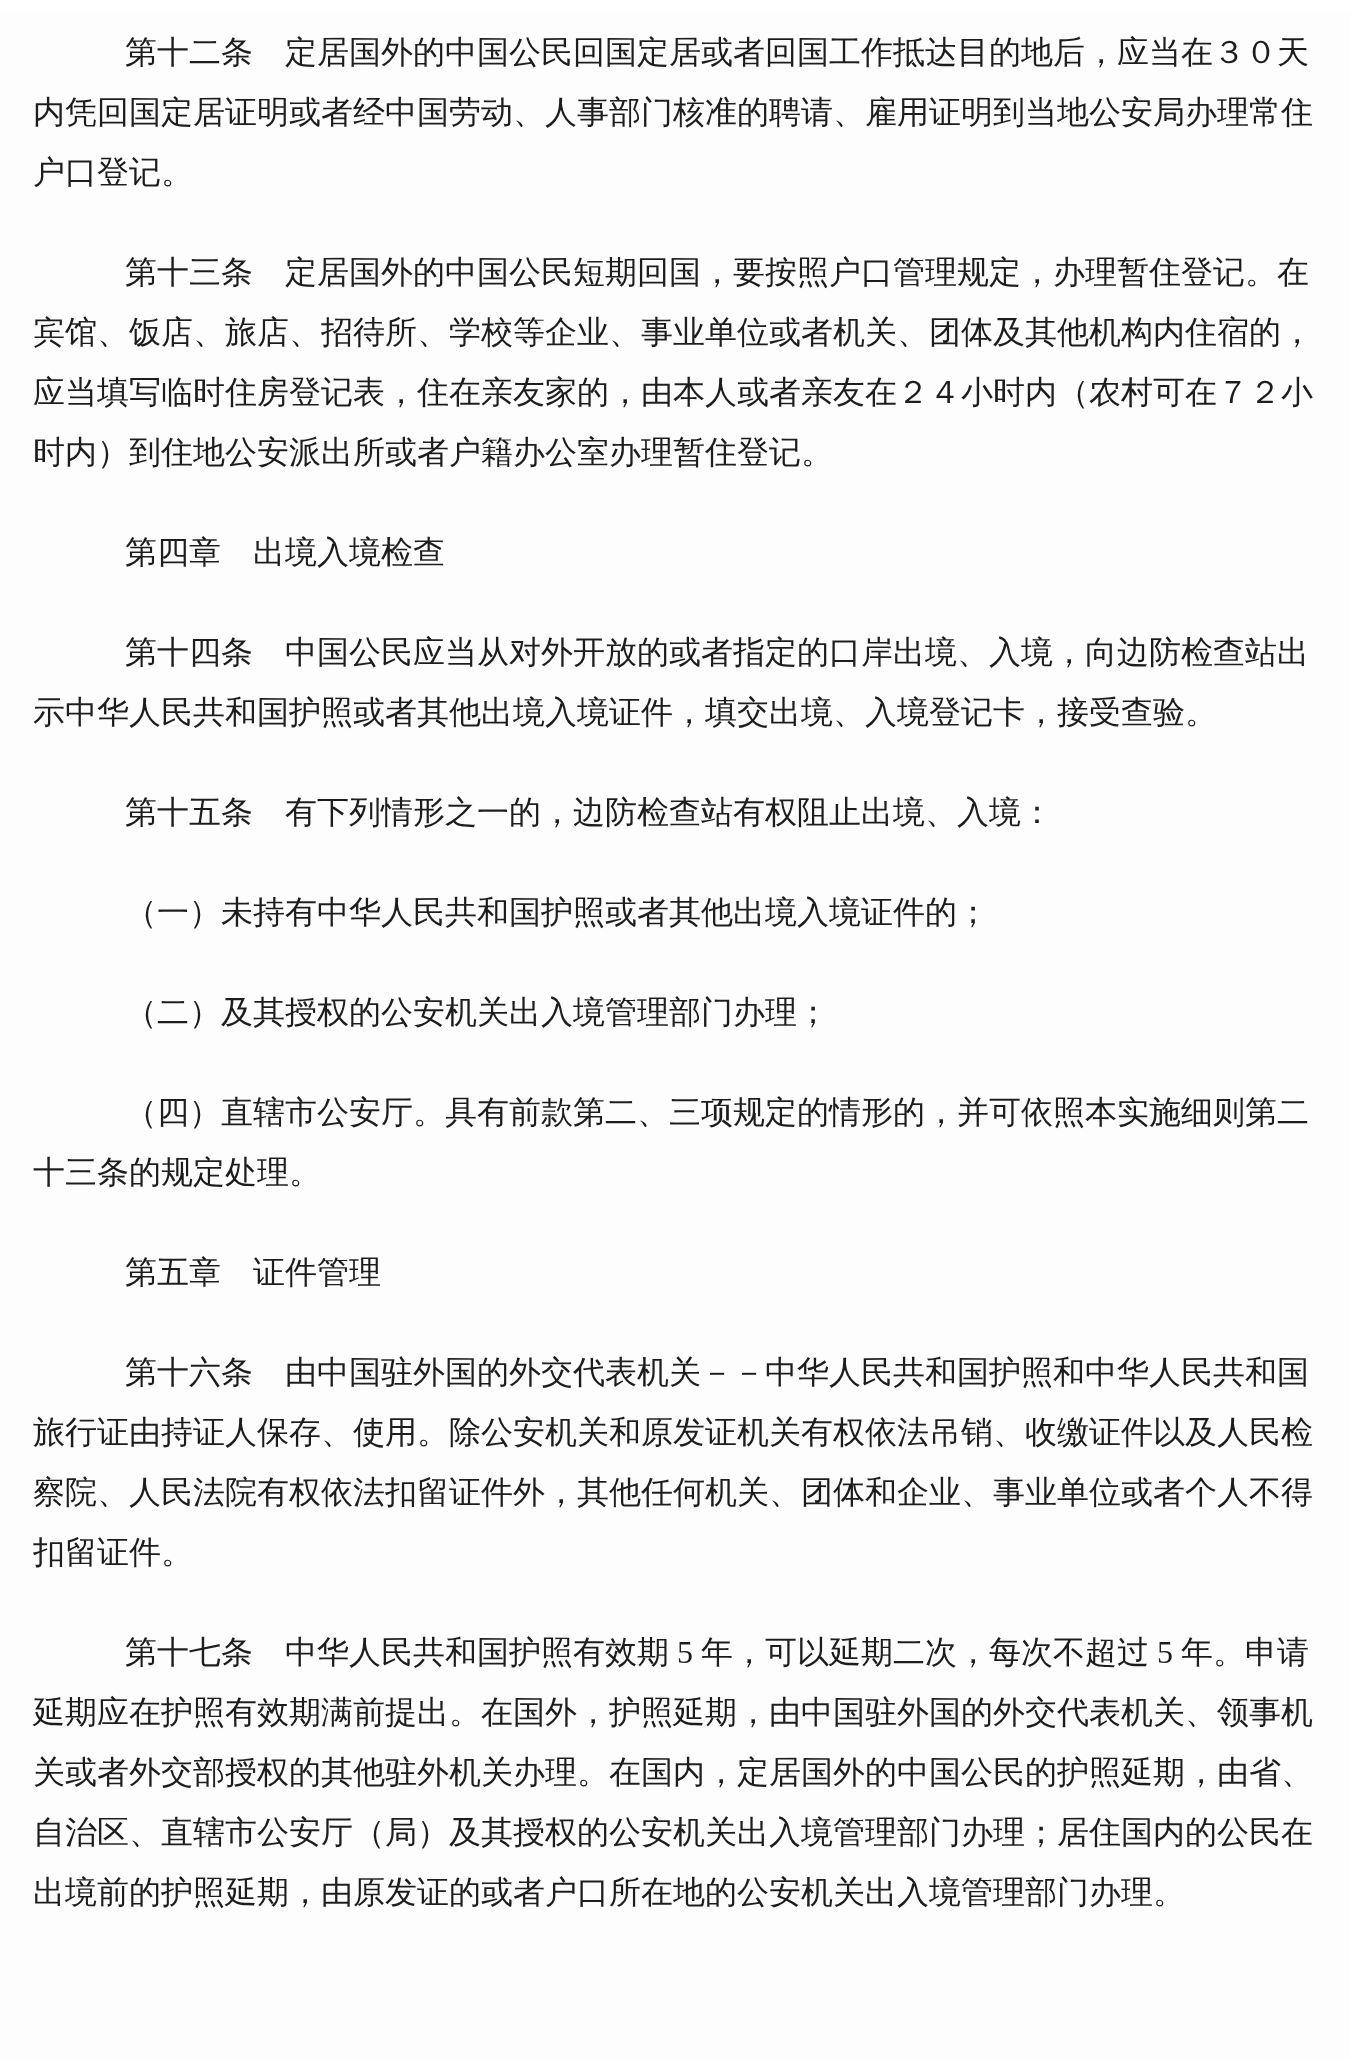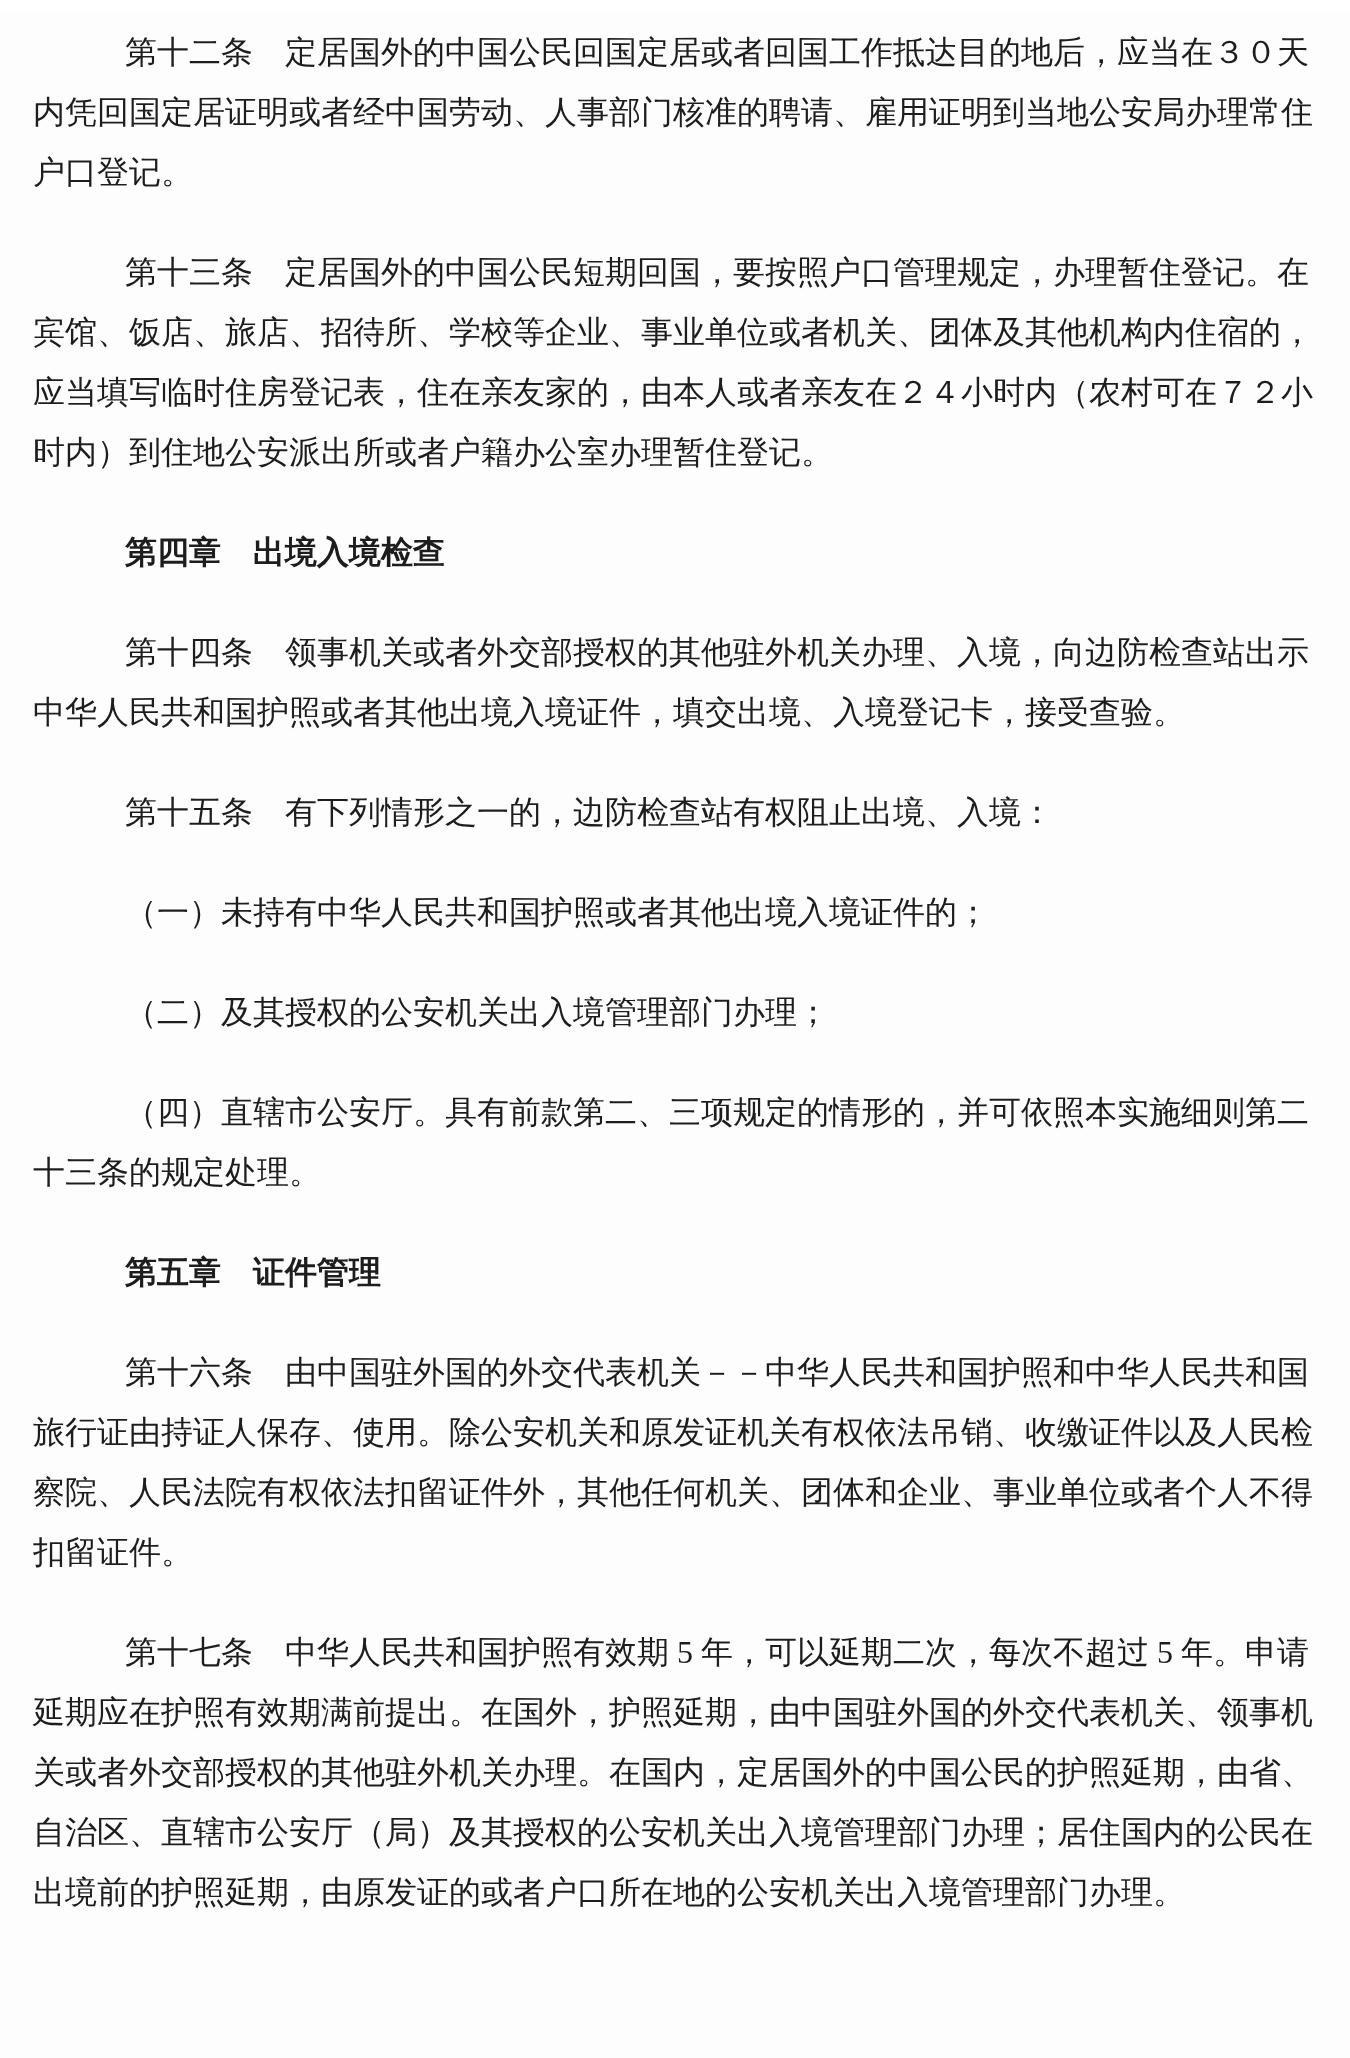--- a/index.html
+++ b/index.html
@@ -22,32 +22,32 @@
     line-height: 60px;
   }
   .para {
     margin: 0 0 40px 0;
     text-indent: 92px;
     word-break: break-all;
     text-align: left;
   }
   .para.chapter {
     
-    font-weight: bold;
+    font-weight: normal;
   }
 </style>
 </head>
 <body>
 
 <div class="page" style="background: rgb(253, 253, 253); color: rgb(29, 29, 29);">
   <div id="document-body">
       <p class="para article">第十二条　定居国外的中国公民回国定居或者回国工作抵达目的地后，应当在３０天内凭回国定居证明或者经中国劳动、人事部门核准的聘请、雇用证明到当地公安局办理常住户口登记。</p>
       <p class="para article">第十三条　定居国外的中国公民短期回国，要按照户口管理规定，办理暂住登记。在宾馆、饭店、旅店、招待所、学校等企业、事业单位或者机关、团体及其他机构内住宿的，应当填写临时住房登记表，住在亲友家的，由本人或者亲友在２４小时内（农村可在７２小时内）到住地公安派出所或者户籍办公室办理暂住登记。</p>
       <p class="para chapter">第四章　出境入境检查</p>
-      <p class="para article">第十四条　领事机关或者外交部授权的其他驻外机关办理、入境，向边防检查站出示中华人民共和国护照或者其他出境入境证件，填交出境、入境登记卡，接受查验。</p>
+      <p class="para article">第十四条　中国公民应当从对外开放的或者指定的口岸出境、入境，向边防检查站出示中华人民共和国护照或者其他出境入境证件，填交出境、入境登记卡，接受查验。</p>
       <p class="para article">第十五条　有下列情形之一的，边防检查站有权阻止出境、入境：</p>
       <p class="para item">（一）未持有中华人民共和国护照或者其他出境入境证件的；</p>
       <p class="para item">（二）及其授权的公安机关出入境管理部门办理；</p>
       <p class="para item">（四）直辖市公安厅。具有前款第二、三项规定的情形的，并可依照本实施细则第二十三条的规定处理。</p>
       <p class="para chapter">第五章　证件管理</p>
       <p class="para article">第十六条　由中国驻外国的外交代表机关－－中华人民共和国护照和中华人民共和国旅行证由持证人保存、使用。除公安机关和原发证机关有权依法吊销、收缴证件以及人民检察院、人民法院有权依法扣留证件外，其他任何机关、团体和企业、事业单位或者个人不得扣留证件。</p>
       <p class="para article">第十七条　中华人民共和国护照有效期 5 年，可以延期二次，每次不超过 5 年。申请延期应在护照有效期满前提出。在国外，护照延期，由中国驻外国的外交代表机关、领事机关或者外交部授权的其他驻外机关办理。在国内，定居国外的中国公民的护照延期，由省、自治区、直辖市公安厅（局）及其授权的公安机关出入境管理部门办理；居住国内的公民在出境前的护照延期，由原发证的或者户口所在地的公安机关出入境管理部门办理。</p>
     </div>
 </div>
 

